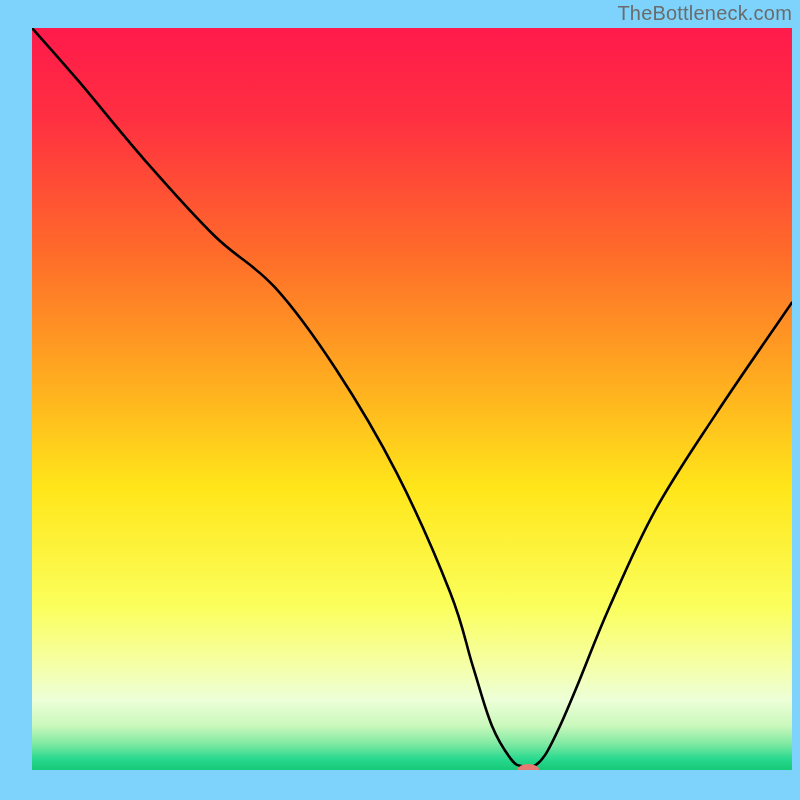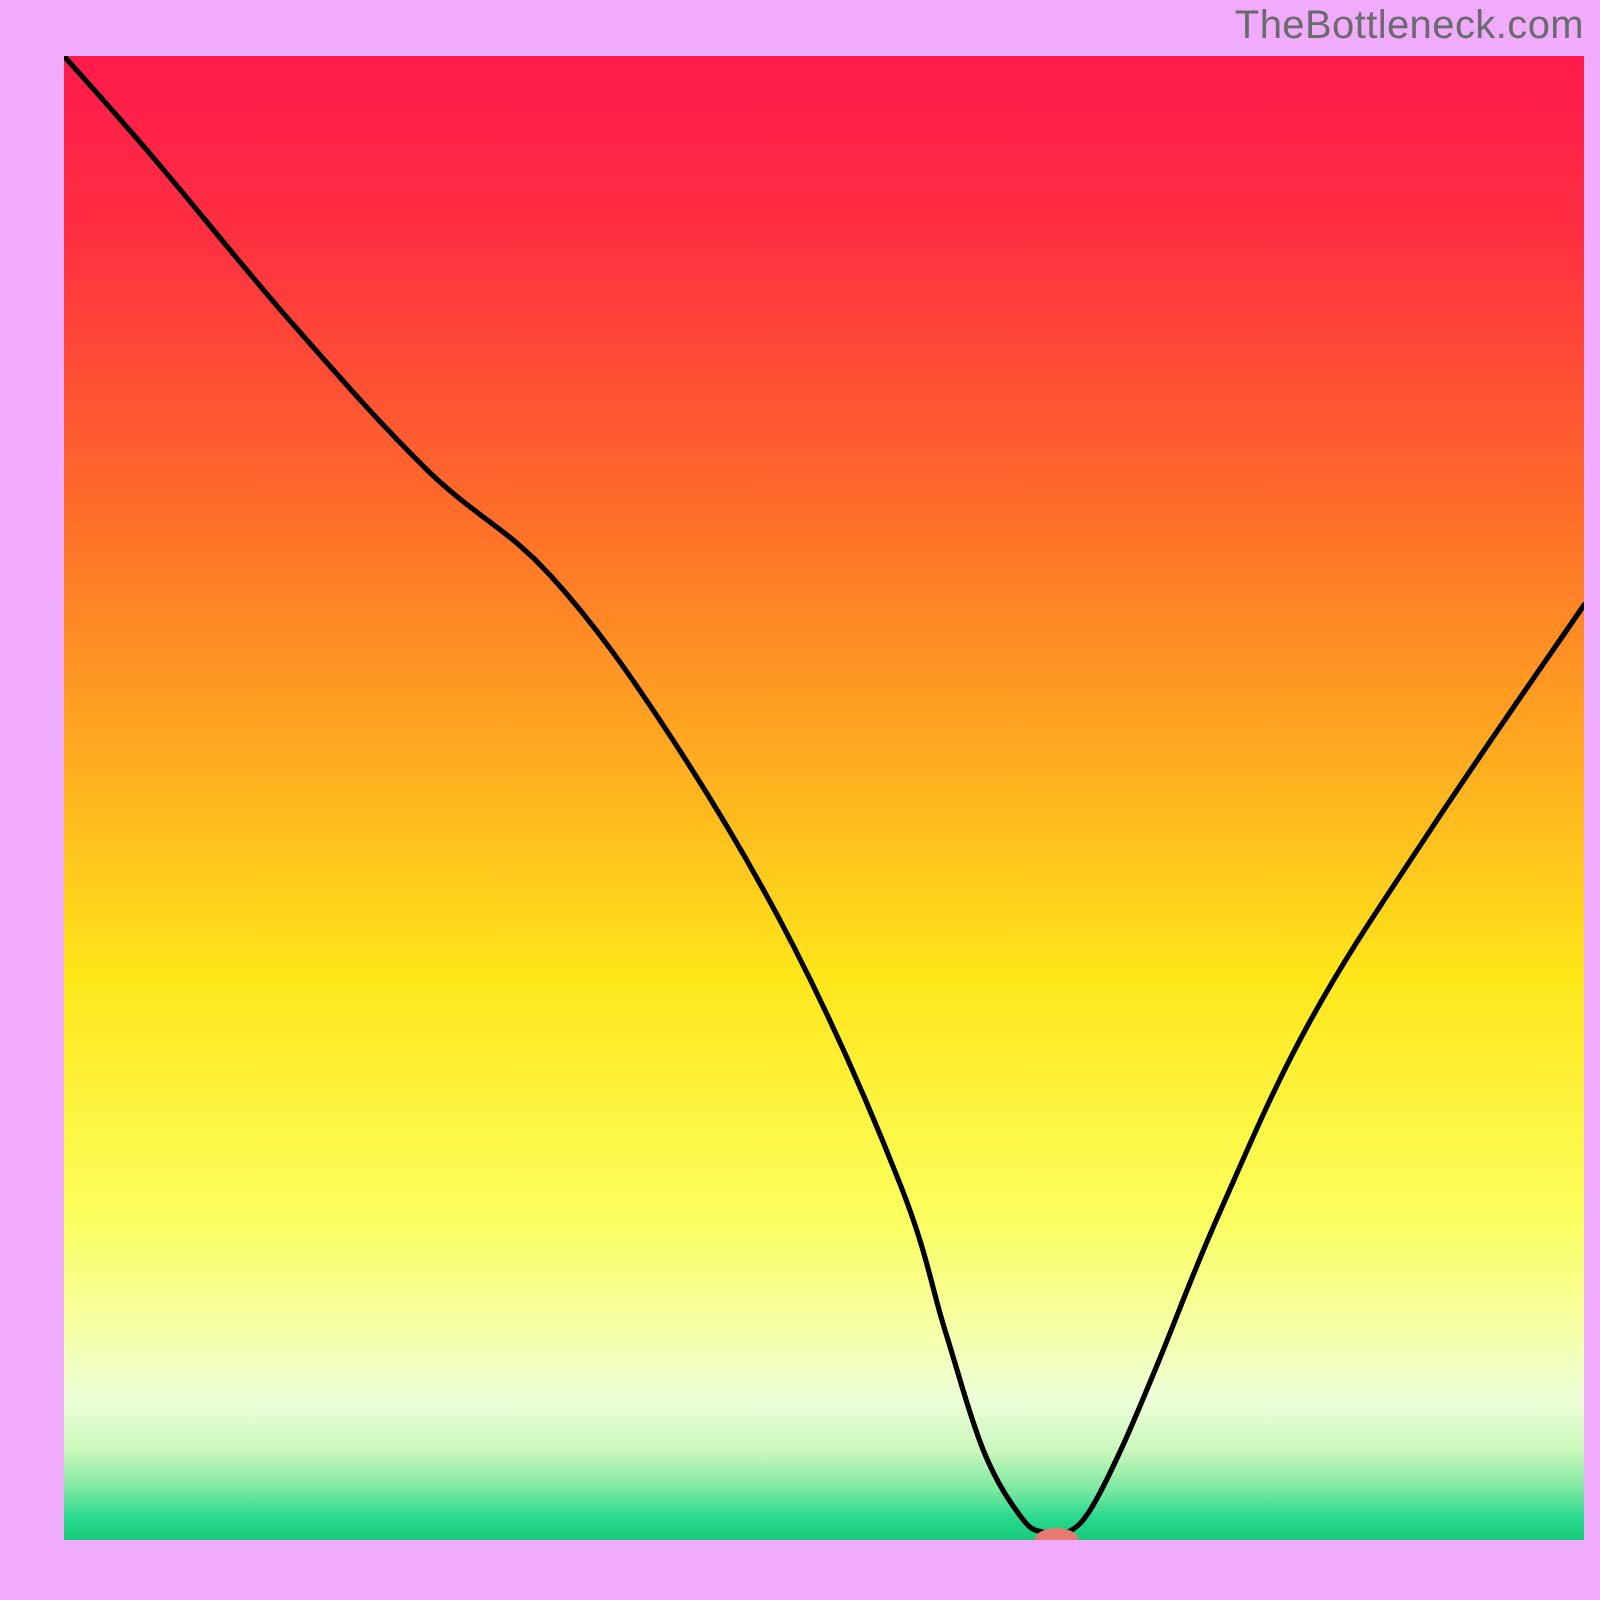--- a/index.html
+++ b/index.html
@@ -8,21 +8,21 @@
     width: 800px;
     height: 800px;
     overflow: hidden;
     background: #000;
     font-family: Arial, Helvetica, sans-serif;
   }
   .frame {
     position: relative;
     width: 800px;
     height: 800px;
-    background: #f0abfc;
+    background: #7dd3fc;
   }
   .watermark {
     position: absolute;
     top: 2px;
     right: 8px;
     color: #6b6b6b;
     font-size: 20px;
     font-weight: 500;
     letter-spacing: 0.2px;
     z-index: 10;

